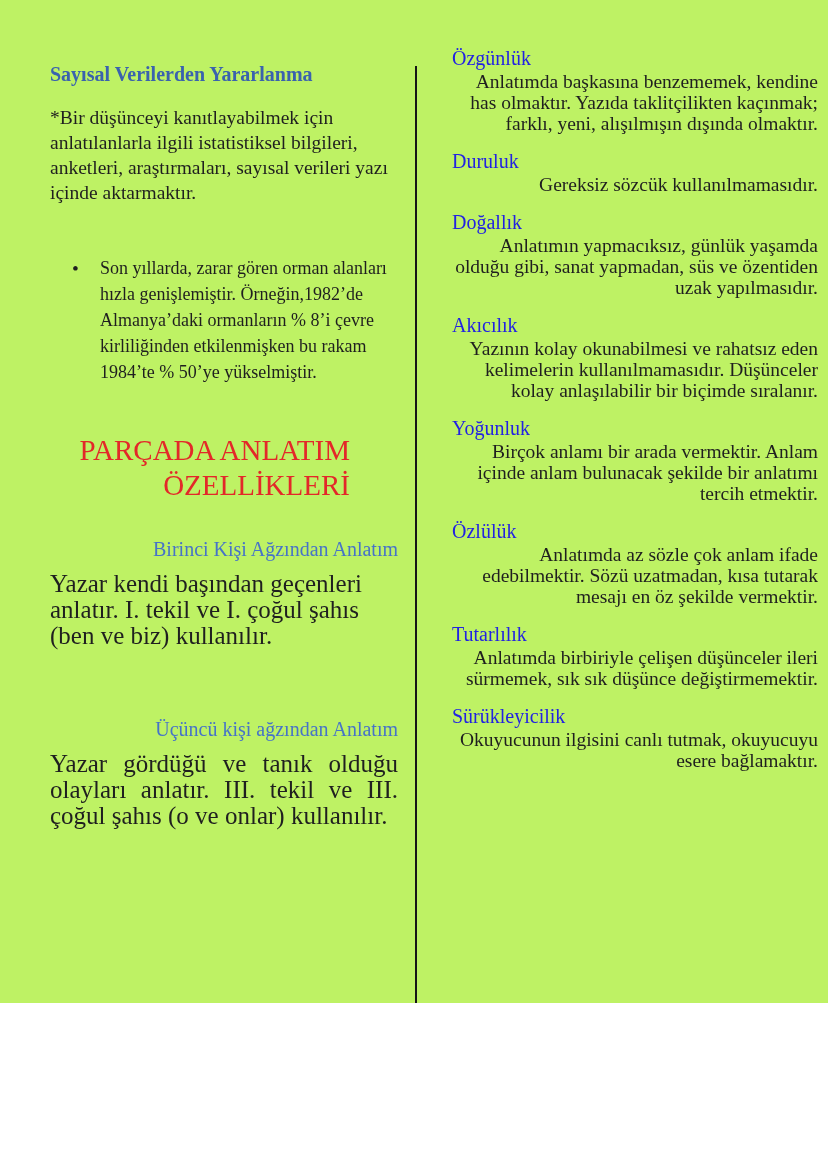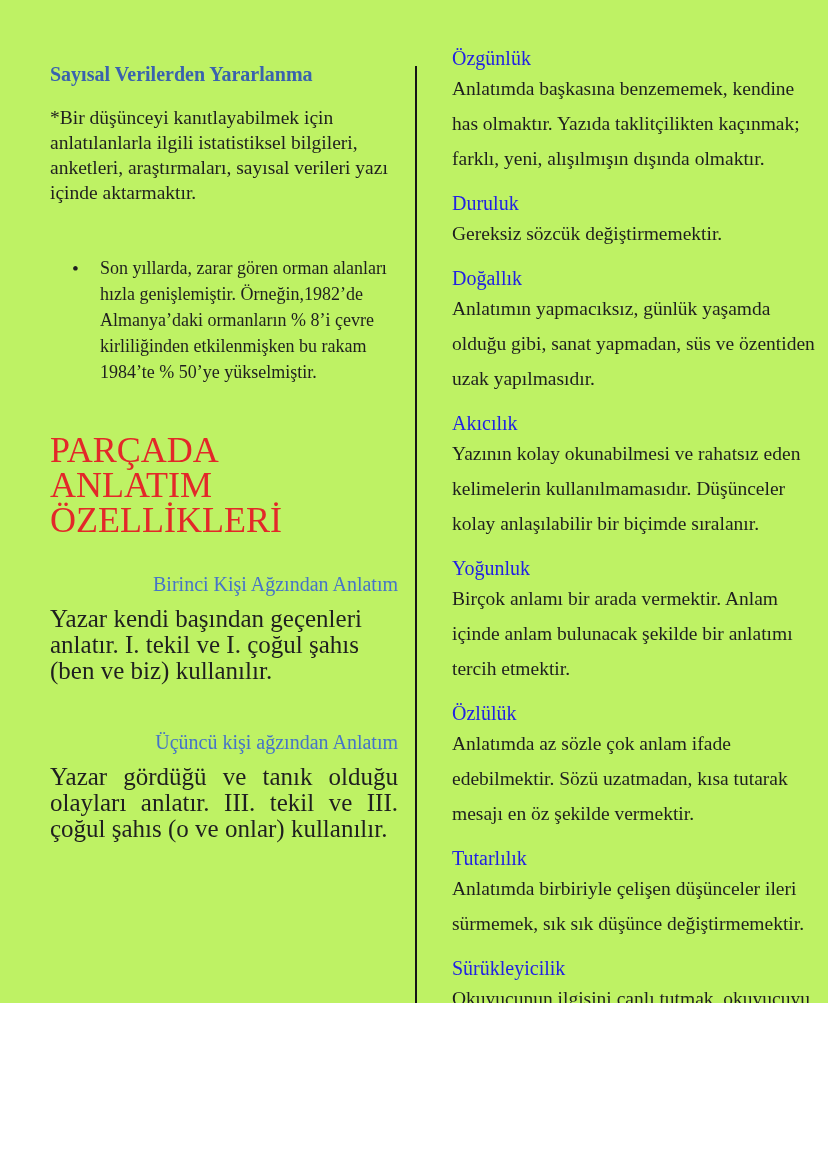--- a/index.html
+++ b/index.html
@@ -60,51 +60,53 @@
     color: #1f1f1f;
     padding-top: 1px;
   }
   .bullet-text {
     flex: 1 1 auto;
     font-size: 18px; line-height: 26px;
     color: #1f1f1f;
   }
   .red-title {
     margin: 48px 0 0 0;
-    font-size: 36px; font-weight: normal;
+    font-size: 29px; font-weight: normal;
     line-height: 35px;
     color: #e32829;
     width: 300px;
+    text-align: right;
   }
   .lc-subhead {
     margin: 34px 0 0 0;
     font-size: 20px; font-weight: normal;
     line-height: 25px;
     color: #4673c8;
     text-align: right;
   }
-  .lc-subhead.second { margin-top: 46px; }
+  .lc-subhead.second { margin-top: 68px; }
   .lc-para {
     margin: 9px 0 0 0;
     font-size: 25px; line-height: 26px;
     color: #1f1f1f;
   }
   .lc-para.justified { text-align: justify; }
   
   .rc-section { margin: 0 0 15px 0; }
   .rc-head {
     margin: 0;
     font-size: 20px; font-weight: normal;
     line-height: 25px;
     color: #2222e2;
   }
   .rc-body {
     margin: 0;
-    font-size: 19.5px; line-height: 35px;
+    font-size: 19.5px; line-height: 21px;
     color: #1f1f1f;
+    text-align: right;
   }
 </style>
 </head>
 <body>
 
 <div class="page">
 
   <div class="col-left">
     <h2 class="lc-head">Sayısal Verilerden Yararlanma</h2>
     <p class="lc-body">*Bir düşünceyi kanıtlayabilmek için anlatılanlarla ilgili istatistiksel bilgileri, anketleri, araştırmaları, sayısal verileri yazı içinde aktarmaktır.</p>
@@ -130,21 +132,21 @@
   <div class="col-right">
 
     <div class="rc-section">
       <h3 class="rc-head">Özgünlük</h3>
       <p class="rc-body">Anlatımda başkasına benzememek, kendine has olmaktır. Yazıda taklitçilikten kaçınmak; farklı, yeni, alışılmışın dışında olmaktır.</p>
     </div>
 
 
     <div class="rc-section">
       <h3 class="rc-head">Duruluk</h3>
-      <p class="rc-body">Gereksiz sözcük değiştirmemektir.</p>
+      <p class="rc-body">Gereksiz sözcük kullanılmamasıdır.</p>
     </div>
 
     <div class="rc-section">
       <h3 class="rc-head">Doğallık</h3>
       <p class="rc-body">Anlatımın yapmacıksız, günlük yaşamda olduğu gibi, sanat yapmadan, süs ve özentiden uzak yapılmasıdır.</p>
     </div>
 
     <div class="rc-section">
       <h3 class="rc-head">Akıcılık</h3>
       <p class="rc-body">Yazının kolay okunabilmesi ve rahatsız eden kelimelerin kullanılmamasıdır. Düşünceler kolay anlaşılabilir bir biçimde sıralanır.</p>

